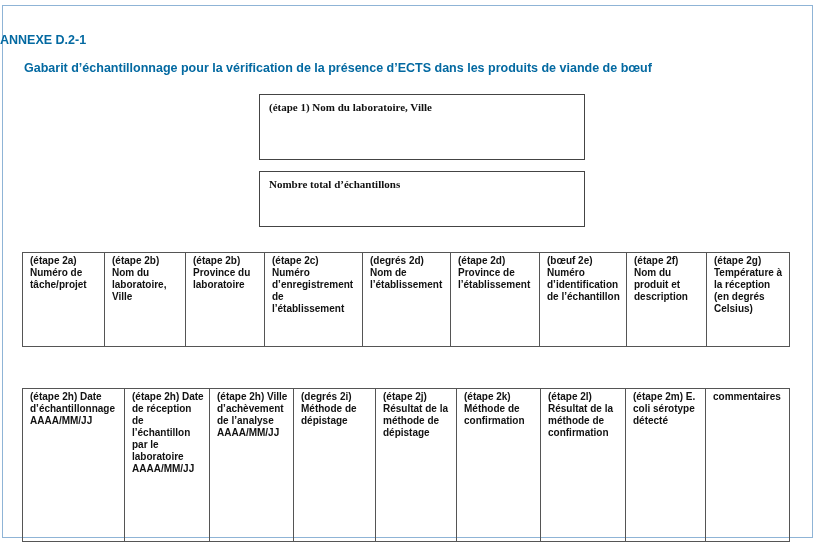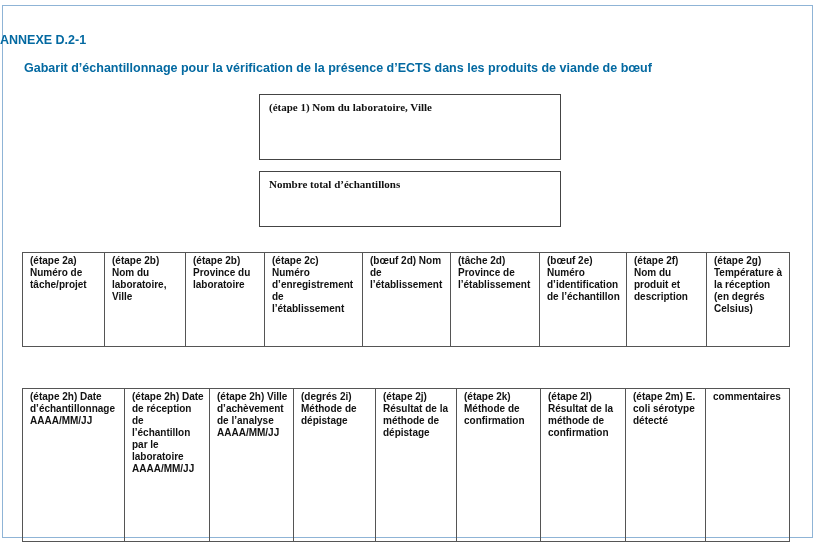--- a/index.html
+++ b/index.html
@@ -8,21 +8,21 @@
     position: absolute; left: 2px; top: 5px; width: 811px; height: 533px;
     border: 1px solid #8fb4d6; box-sizing: border-box; background: #fff;
   }
   .title {
     position: absolute; left: 0; width: 818px; text-align: left;
     font-family: "Liberation Sans", sans-serif; font-weight: bold; color: #0369a1;
   }
   .t1 { top: 33px; font-size: 12.5px; }
   .t2 { top: 61px; font-size: 12.5px; padding-left: 24px; }
   .box {
-    position: absolute; left: 259px; width: 302px; border: 1px solid #444;
+    position: absolute; left: 259px; width: 326px; border: 1px solid #444;
     box-sizing: border-box; font-family: "Liberation Serif", serif; font-weight: bold;
     font-size: 11px; padding: 6px 0 16px 9px; color: #111;
   }
   .box1 { top: 94px; height: 66px; }
   .box2 { top: 171px; height: 56px; font-family: Liberation Serif, serif; }
   table.grid {
     position: absolute; left: 22px; border-collapse: collapse; table-layout: fixed;
     font-family: "Liberation Sans", sans-serif; font-weight: bold; font-size: 10px;
     line-height: 12px; color: #111;
   }
@@ -59,22 +59,22 @@
       <col style="width:87px">
       <col style="width:80px">
       <col style="width:83px">
   </colgroup>
   <tbody>
       <tr>
     <td>(étape 2a) Numéro de tâche/projet</td>
     <td>(étape 2b) Nom du laboratoire, Ville</td>
     <td>(étape 2b) Province du laboratoire</td>
     <td>(étape 2c) Numéro d’enregistrement de l’établissement</td>
-    <td>(bœuf 2d) Nom de l’établissement</td>
-    <td>(tâche 2d) Province de l’établissement</td>
+    <td>(degrés 2d) Nom de l’établissement</td>
+    <td>(étape 2d) Province de l’établissement</td>
     <td>(bœuf 2e) Numéro d’identification de l’échantillon</td>
     <td>(étape 2f) Nom du produit et description</td>
     <td>(étape 2g) Température à la réception (en degrés Celsius)</td>
   </tr>
 </tbody>
   </table>
 
 <table class="grid g2">
   <colgroup>
     <col style="width:102px">

